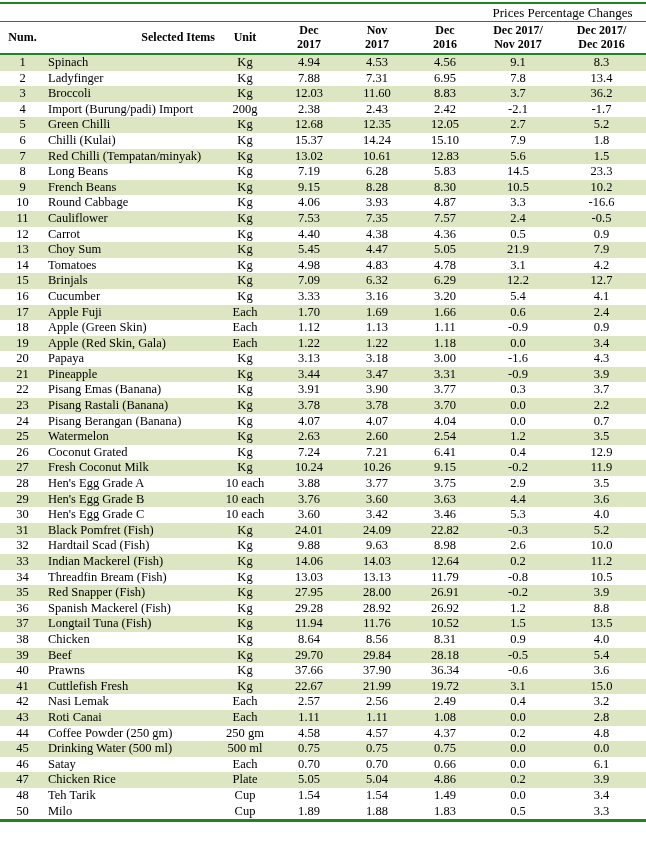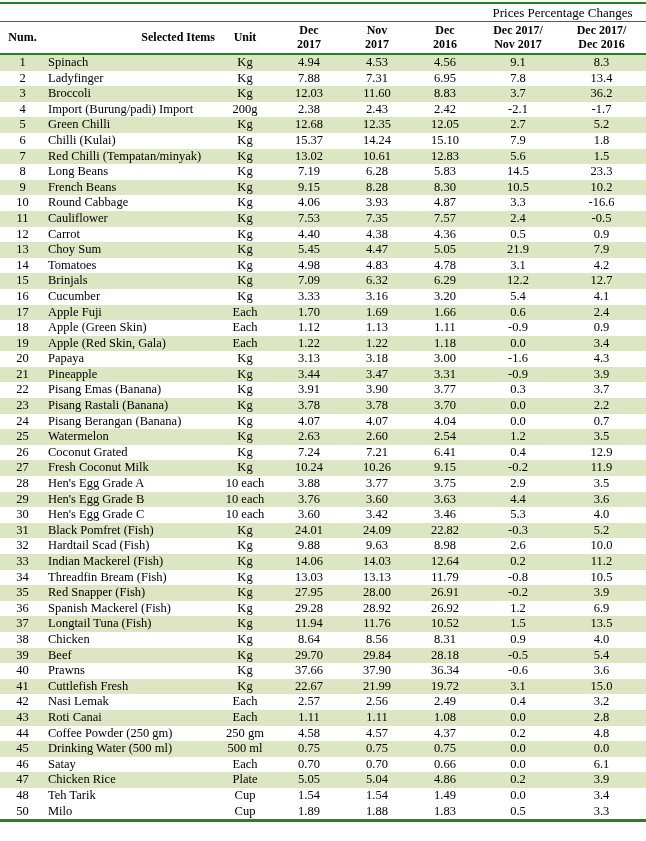--- a/index.html
+++ b/index.html
@@ -460,21 +460,21 @@
     <td class="pct">3.9</td>
   </tr>
         <tr>
     <td class="num">36</td>
     <td class="item">Spanish Mackerel (Fish)</td>
     <td class="unit">Kg</td>
     <td class="price">29.28</td>
     <td class="price">28.92</td>
     <td class="price">26.92</td>
     <td class="pct">1.2</td>
-    <td class="pct">6.9</td>
+    <td class="pct">8.8</td>
   </tr>
         <tr class="stripe">
     <td class="num">37</td>
     <td class="item">Longtail Tuna (Fish)</td>
     <td class="unit">Kg</td>
     <td class="price">11.94</td>
     <td class="price">11.76</td>
     <td class="price">10.52</td>
     <td class="pct">1.5</td>
     <td class="pct">13.5</td>

